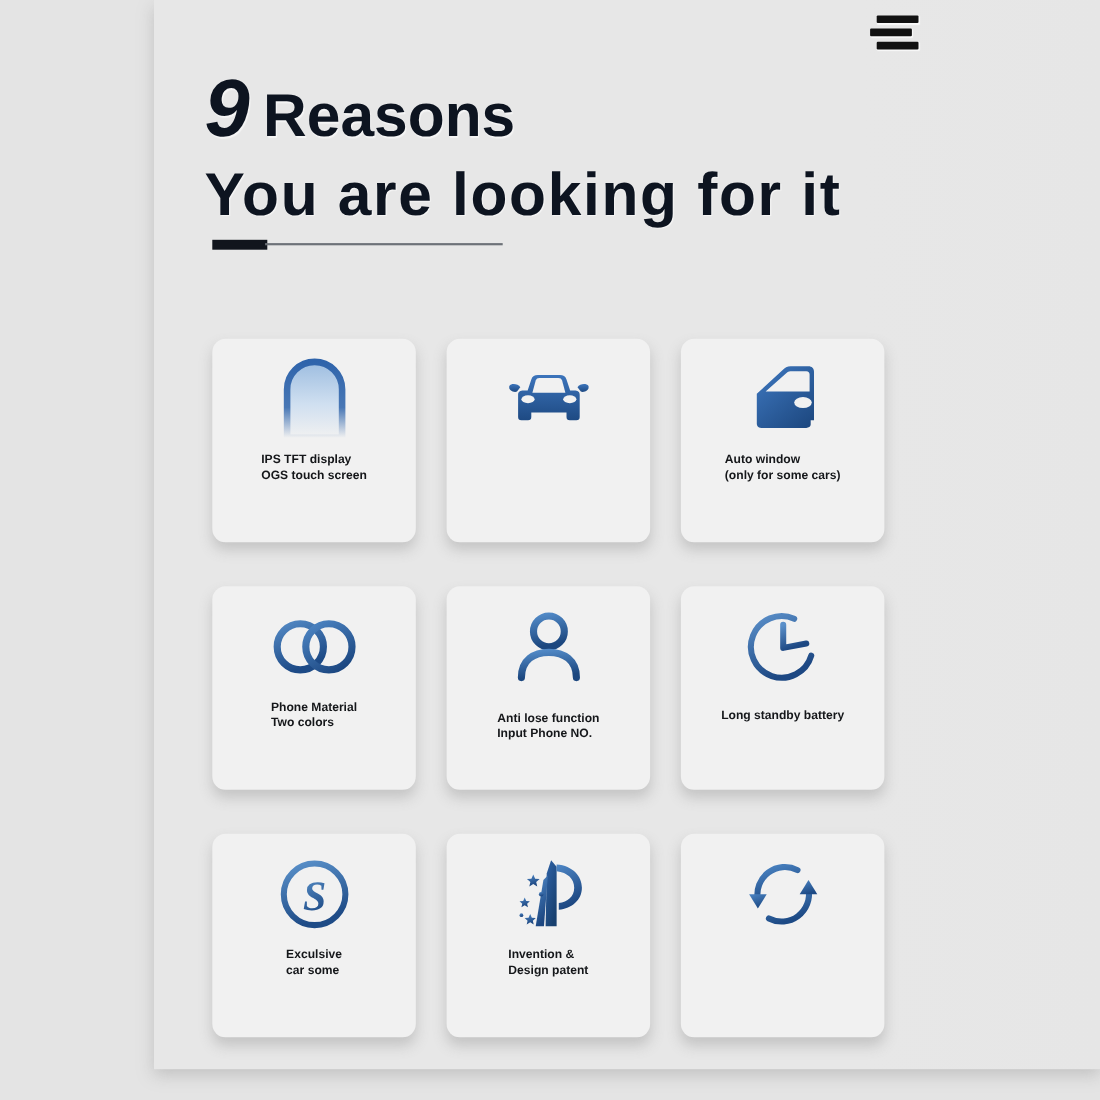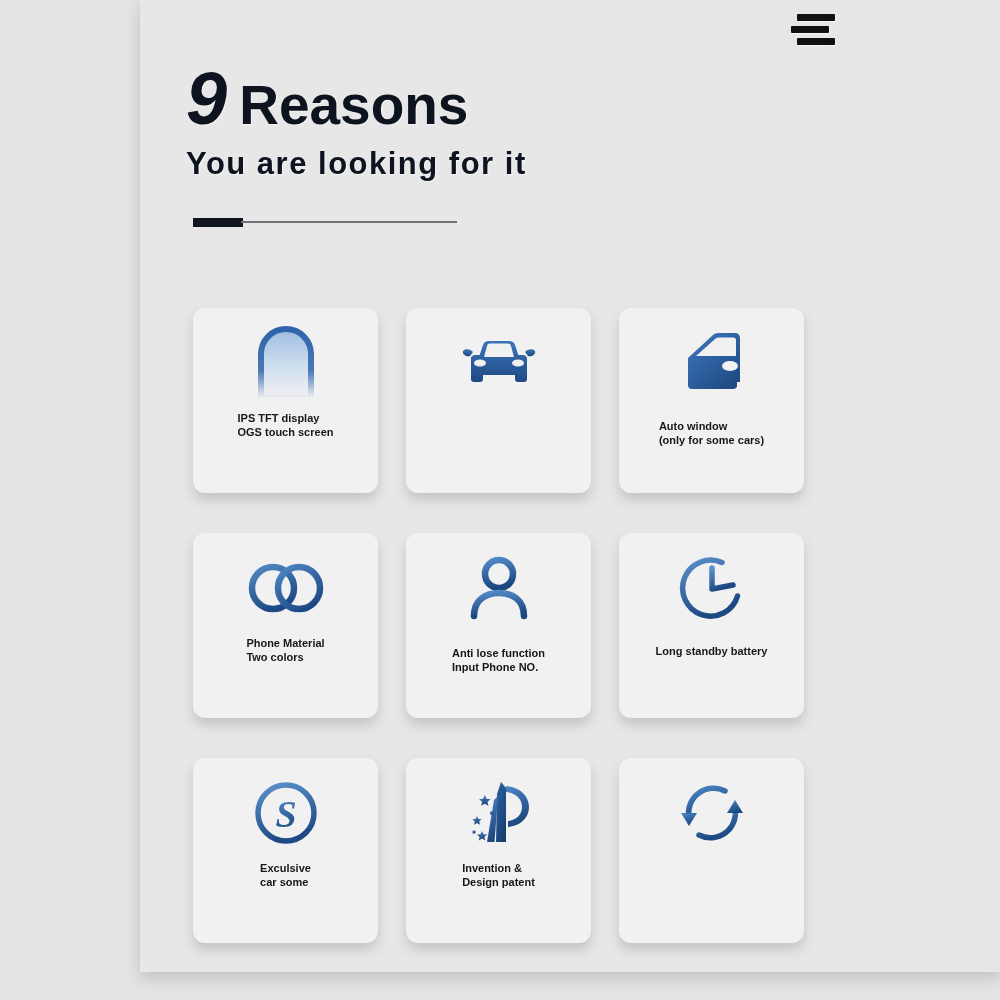--- a/index.html
+++ b/index.html
@@ -44,21 +44,21 @@
     font-size:74px; font-weight:700; font-style:italic;
     color:#0d1420; letter-spacing:-2px; line-height:1;
     text-shadow:1px 1px 1px rgba(255,255,255,0.6);
   }
   .reasons {
     font-size:55px; font-weight:700; color:#0d1420;
     margin-left:14px; line-height:1;
     text-shadow:1px 1px 1px rgba(255,255,255,0.6);
   }
   .line2 {
-    font-size:31px; font-weight:700; color:#0d1420;
+    font-size:55px; font-weight:700; color:#0d1420;
     letter-spacing:1.5px; line-height:1.05; margin-top:12px;
     text-shadow:1px 1px 1px rgba(255,255,255,0.6);
   }
   .rule { position:absolute; left:193px; top:218px; width:264px; height:9px; }
   .rule .thick { position:absolute; left:0; top:0; width:50px; height:9px; background:#11151d; }
   .rule .thin  { position:absolute; left:48px; top:3px; width:216px; height:2px; background:#6d7278; }
 
   
   .grid {
     position:absolute; left:193px; top:308px;
@@ -79,21 +79,21 @@
   .card .icon-wrap {
     height:104px; width:100%;
     display:flex; align-items:center; justify-content:center;
     padding-top:6px;
   }
   .card .label {
     font-size:11px; font-weight:700; color:#15171a;
     line-height:1.24; text-align:left; padding:0 6px;
     white-space:pre-line;
   }
-  .card.c3 .label, .card.c6 .label, .card.c9 .label { margin-top:8px; }
+  .card.c3 .label, .card.c6 .label, .card.c9 .label { margin-top:0; }
   .card.c6 .label { margin-top:8px; }
   .card.c5 .label { margin-top:10px; }
   svg { display:block; }
 </style>
 </head>
 <body>
 
 <div class="page">
   <div class="panel"></div>
 

